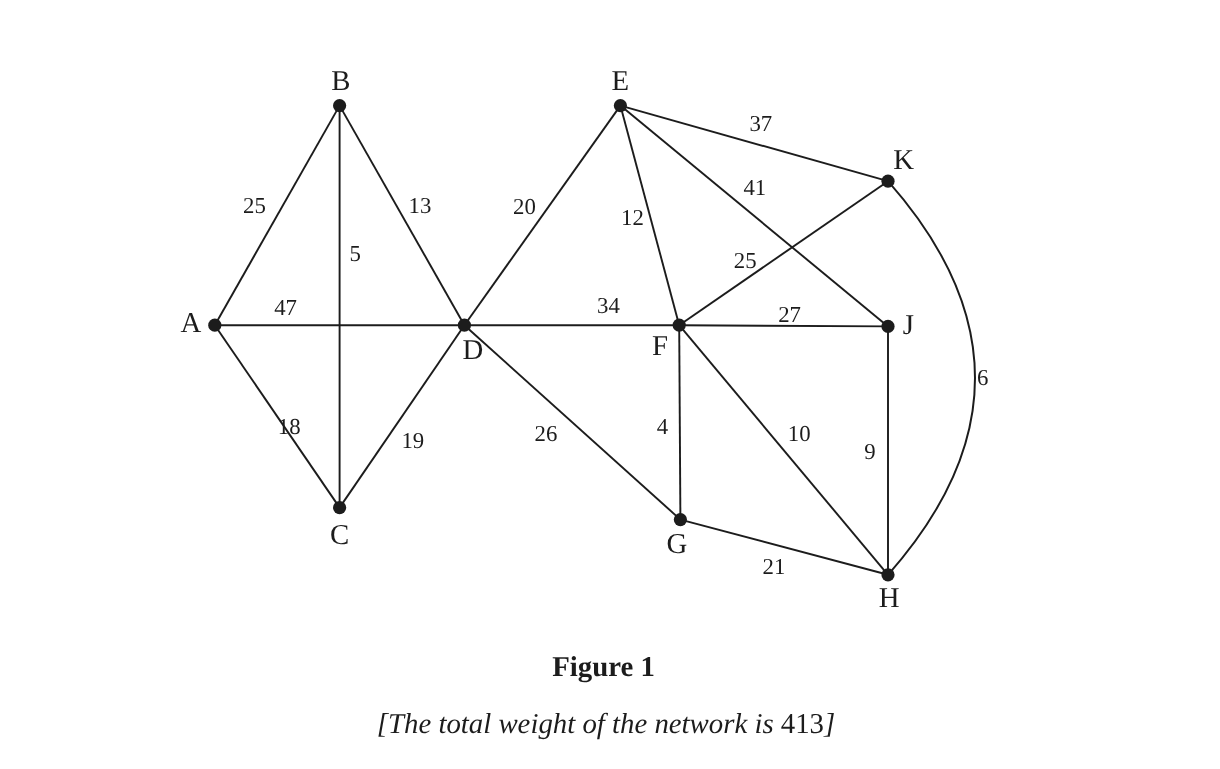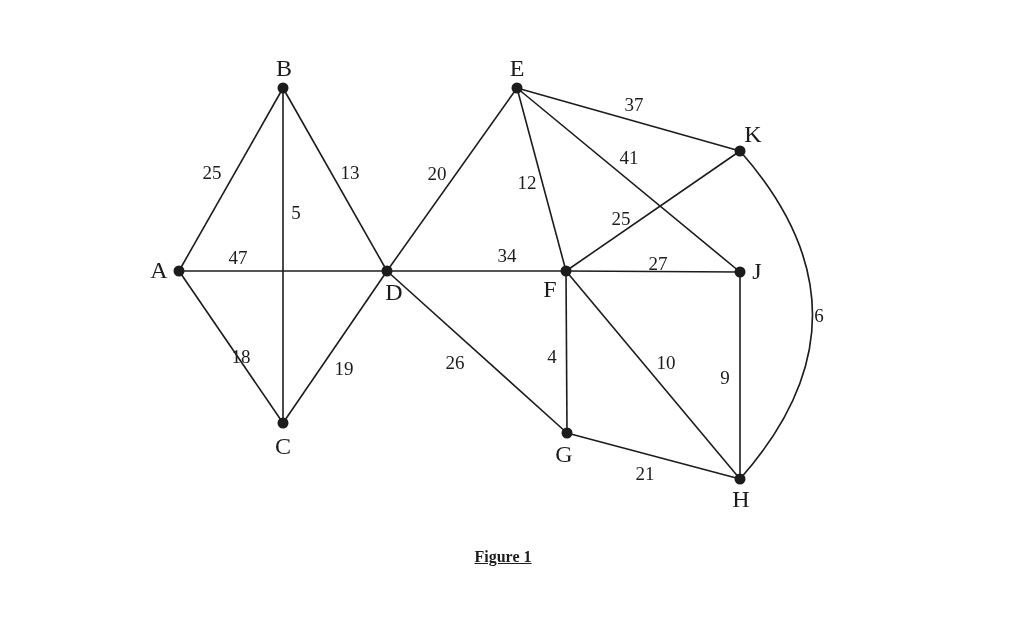--- a/index.html
+++ b/index.html
@@ -29,24 +29,23 @@
     color: #1c1c1c;
     white-space: nowrap;
     user-select: none;
   }
   .node-lbl { font-size: 24px; }
   .caption {
     position: absolute;
     left: 503px;
     top: 557px;
     transform: translate(-50%, -50%);
-    font-size: 16px;
+    font-size: 24px;
     font-weight: bold;
     white-space: nowrap;
-    text-decoration: underline;
   }
   .note {
     position: absolute;
     left: 505px;
     top: 604px;
     transform: translate(-50%, -50%);
     font-size: 24px;
     white-space: nowrap;
   }
   .note .it { font-style: italic; }
@@ -116,14 +115,15 @@
       <span class="lbl node-lbl" style="left: 517px; top: 68px;">E</span>
       <span class="lbl node-lbl" style="left: 550px; top: 289px;">F</span>
       <span class="lbl node-lbl" style="left: 564px; top: 454px;">G</span>
       <span class="lbl node-lbl" style="left: 741px; top: 499px;">H</span>
       <span class="lbl node-lbl" style="left: 757px; top: 271px;">J</span>
       <span class="lbl node-lbl" style="left: 753px; top: 134px;">K</span>
     </div>
 
   <div class="caption">Figure 1</div>
 
+  <div class="note"><span class="it">[The total weight of the network is </span><span class="upright">413</span><span class="it">]</span></div>
 
 </div>
 
 </body></html>

